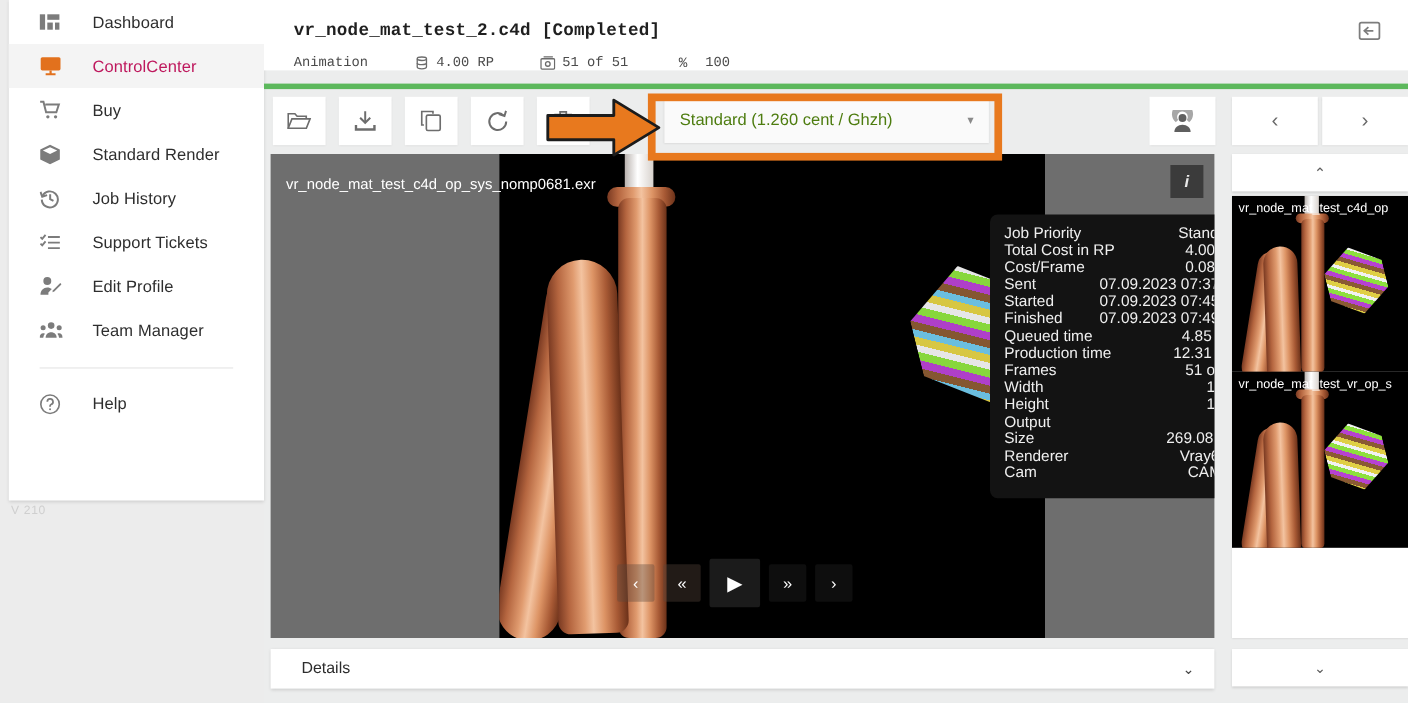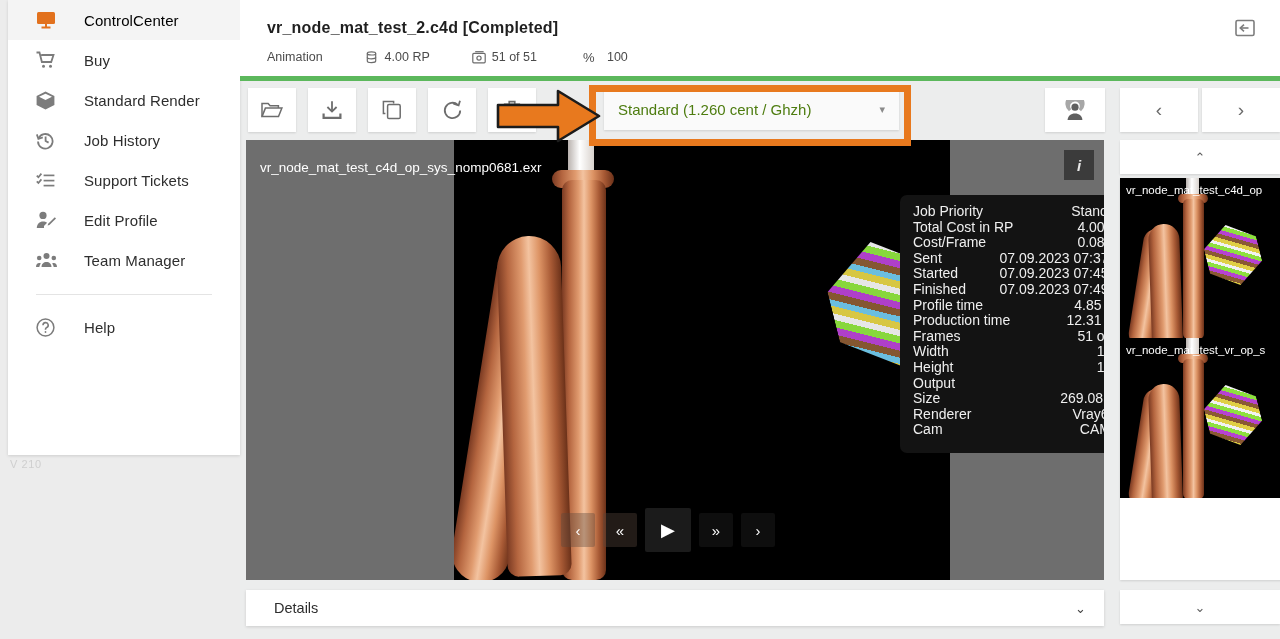--- a/index.html
+++ b/index.html
@@ -29,31 +29,32 @@
   .nav-item .nv-ico {
     width:26px; height:22px; display:flex; align-items:center;
     color:#7c7c7c; flex:none;
   }
   .nav-item .nv-lbl {
     margin-left:22px; font-size:15px; color:#2e2e2e; letter-spacing:.1px;
     white-space:nowrap;
   }
   .nav-item.active { background:#f4f4f4; }
   .nav-item.active .nv-ico { color:#e2711d; }
-  .nav-item.active .nv-lbl { color:#000000;text-align:right; }
+  .nav-item.active .nv-lbl { color:#be185d;text-align:right; }
   #nav-divider { margin:14px 28px 0 28px; height:1px; background:#e4e4e4; }
   #version-label {
     position:absolute; left:10px; top:458px;
     font-size:11px; color:#cfcfcf; letter-spacing:.6px;
   }
 
   
   #header {
-    position:absolute; left:240px; top:0; width:1040px; height:76px;
+    position:absolute; left:240px; top:0; width:1040px; height:64px;
     background:#ffffff;
+    font-family:Liberation Mono, monospace;
   }
   #header-title {
     position:absolute; left:27px; top:19px;
     font-size:16px; font-weight:bold; color:#1f1f1f; letter-spacing:.2px;
   }
   #header-meta {
     position:absolute; left:27px; top:50px;
     display:flex; align-items:center; font-size:12.5px; color:#4b4b4b;
   }
   #header-meta .mi { display:flex; align-items:center; }
@@ -222,20 +223,31 @@
   svg { display:block; }
 </style>
 </head>
 <body>
 
 <div id="app">
 
   <div id="sidebar">
     <div id="sidebar-panel">
 
+      <div class="nav-item">
+        <span class="nv-ico">
+          <svg width="19" height="16" viewBox="0 0 19 16" fill="currentColor">
+            <rect x="0" y="1" width="5" height="14"></rect>
+              <rect x="7" y="1" width="11" height="5"></rect>
+            <rect x="7" y="8.5" width="5" height="6.5"></rect>
+              <rect x="14" y="8.5" width="4" height="6.5"></rect>
+          </svg>
+        </span>
+        <span class="nv-lbl">Dashboard</span>
+      </div>
 
       <div class="nav-item active">
         <span class="nv-ico">
           <svg width="20" height="18" viewBox="0 0 20 18" fill="none" stroke="currentColor" stroke-width="2">
             <rect x="1" y="1" width="18" height="12" rx="1.5" fill="currentColor" stroke="none"></rect>
             <line x1="10" y1="13" x2="10" y2="16.5" stroke-width="2"></line>
             <line x1="5.5" y1="16.5" x2="14.5" y2="16.5" stroke-width="2"></line>
           </svg>
         </span>
         <span class="nv-lbl">ControlCenter</span>
@@ -477,21 +489,21 @@
         </div>
         <div class="ip-row">
           <span class="ip-k">Started</span>
           <span>07.09.2023 07:45:03</span>
         </div>
         <div class="ip-row">
           <span class="ip-k">Finished</span>
           <span>07.09.2023 07:49:50</span>
         </div>
         <div class="ip-row">
-          <span class="ip-k">Profile time</span>
+          <span class="ip-k">Queued time</span>
           <span>4.85 min</span>
         </div>
         <div class="ip-row">
           <span class="ip-k">Production time</span>
           <span>12.31 min</span>
         </div>
         <div class="ip-row">
           <span class="ip-k">Frames</span>
           <span>51 of 51</span>
         </div>

